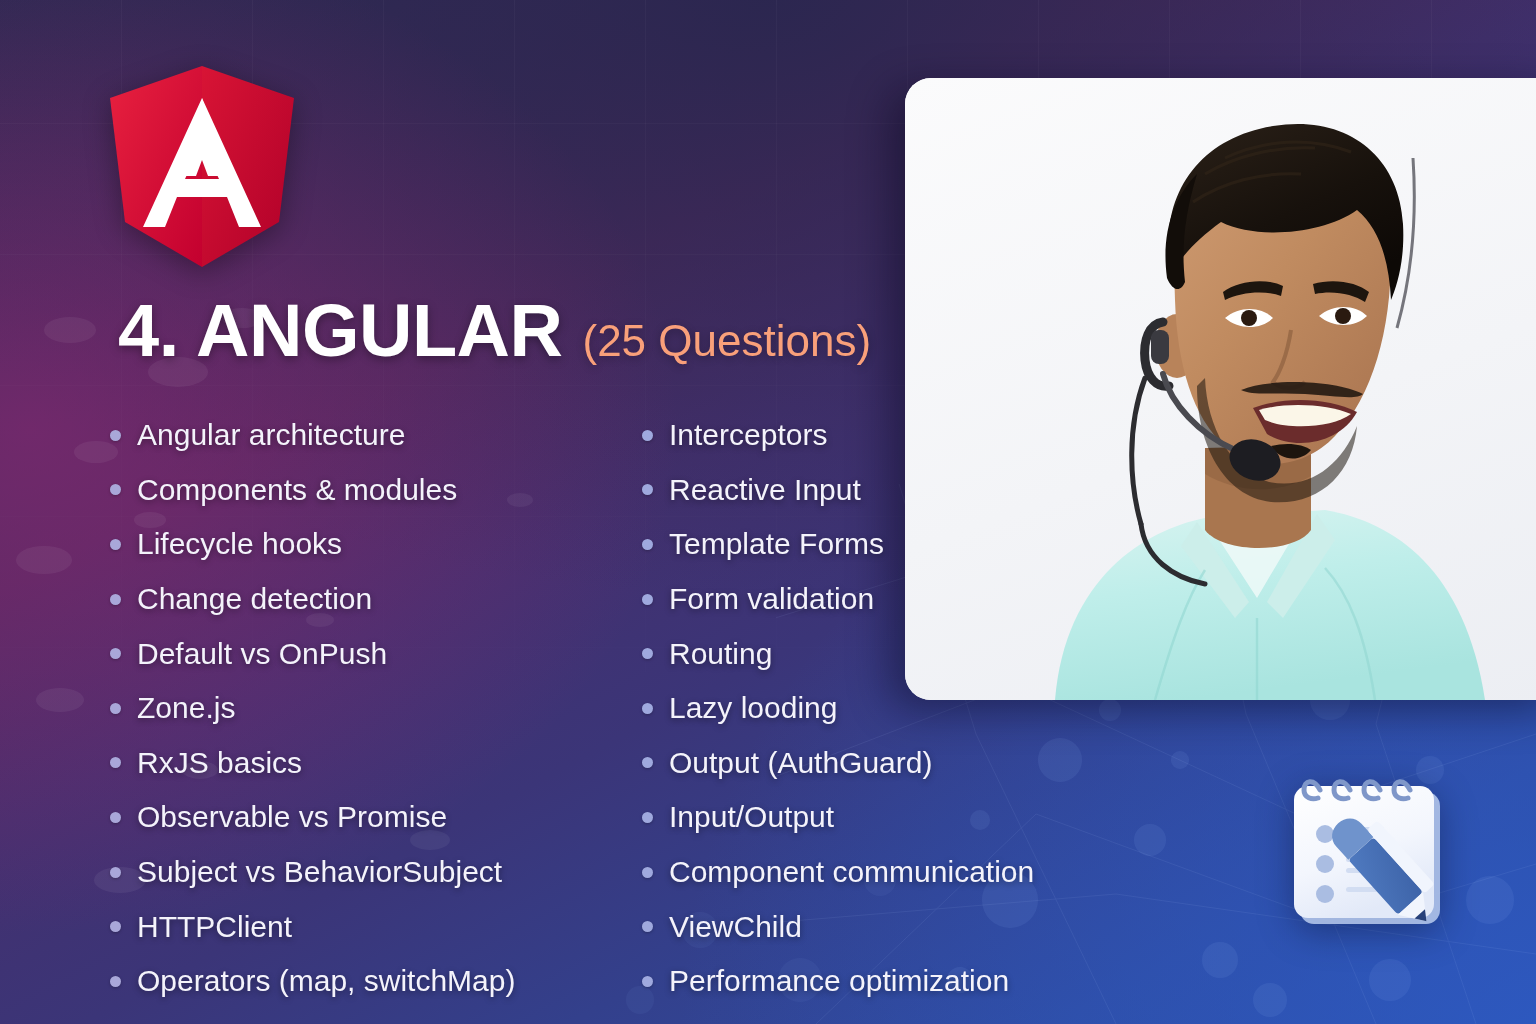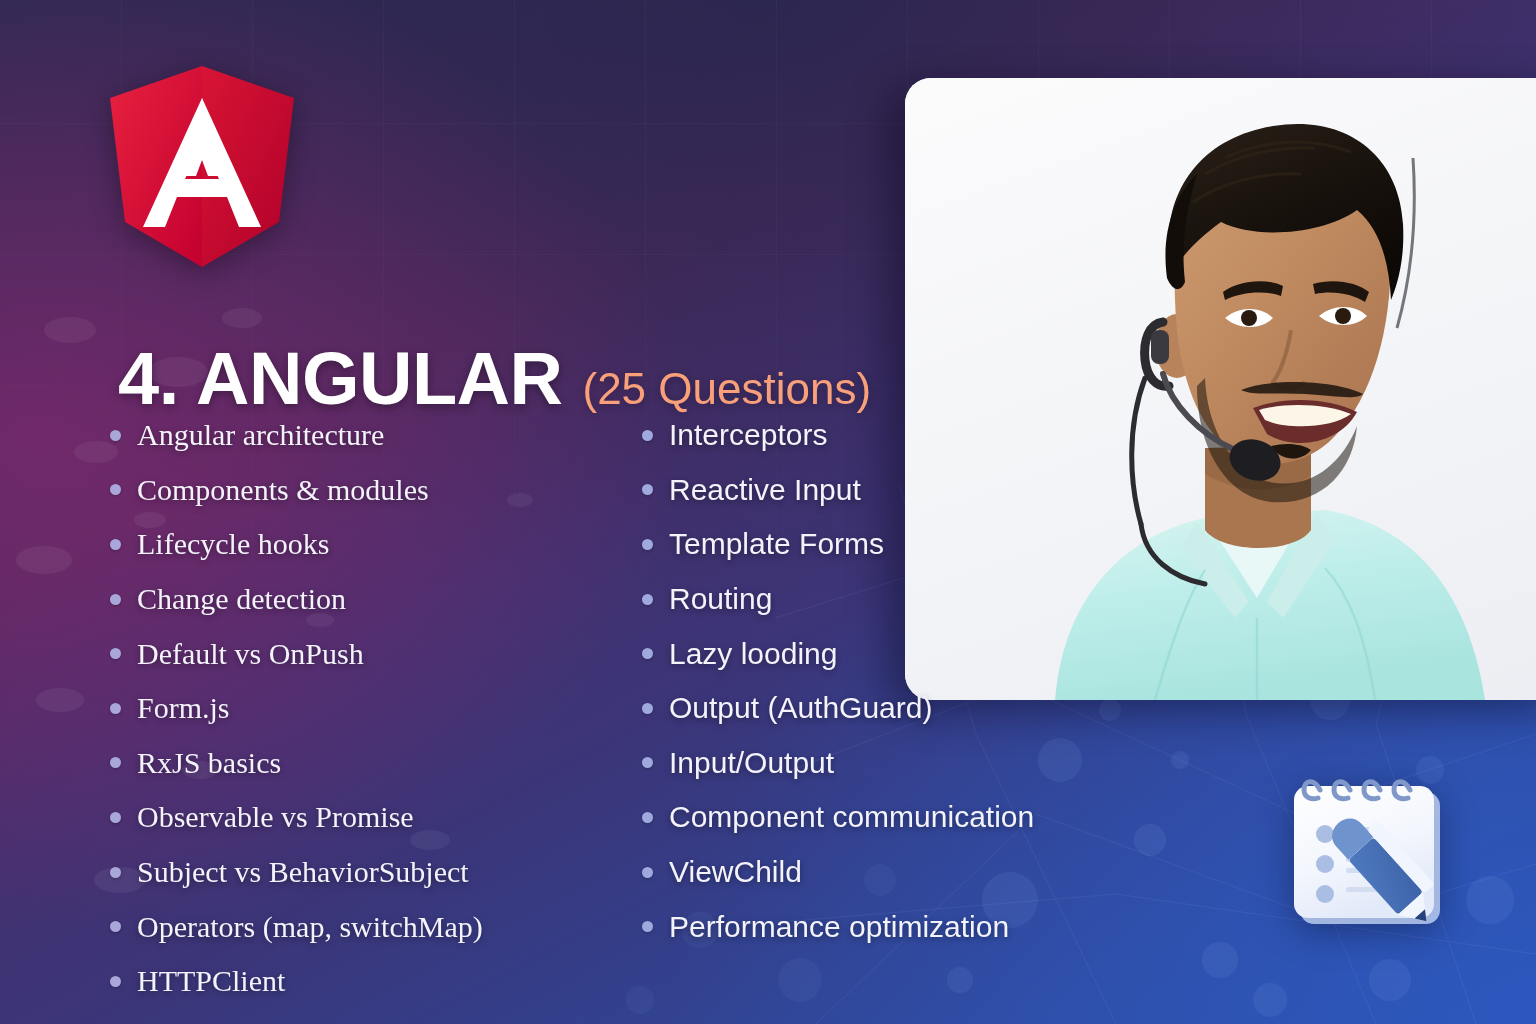--- a/index.html
+++ b/index.html
@@ -57,35 +57,34 @@
   .title-row {
     position:absolute; left:118px; top:294px;
     display:flex; align-items:baseline; gap:20px;
     z-index:6;
   }
   .title-main {
     font-size:74px; font-weight:bold; color:#ffffff;
     letter-spacing:-0.5px; line-height:1;
     text-shadow:0 3px 10px rgba(0,0,0,0.35);
     white-space:nowrap;
-    margin-top:48px;
   }
   .title-sub {
     font-size:44px; font-weight:normal; color:#f9a07a;
     line-height:1; white-space:nowrap;
     text-shadow:0 2px 8px rgba(0,0,0,0.30);
   }
 
   
   .columns {
     position:absolute; left:0; top:408px; width:1536px;
     z-index:6;
   }
   .col { position:absolute; top:0; }
-  .col-left  { left:110px;  width:500px;font-family:Liberation Serif, serif; }
+  .col-left  { left:110px;  width:500px; }
   .col-right { left:642px;  width:560px; }
 
   .bullet-item {
     display:flex; align-items:center;
     height:54.6px;
     white-space:nowrap;
   }
   .bullet-dot {
     flex:0 0 auto;
     width:11px; height:11px; border-radius:50%;
@@ -312,55 +311,59 @@
         <div class="bullet-item">
           <span class="bullet-dot"></span>
           <span class="bullet-text">Change detection</span>
         </div>
         <div class="bullet-item">
           <span class="bullet-dot"></span>
           <span class="bullet-text">Default vs OnPush</span>
         </div>
         <div class="bullet-item">
           <span class="bullet-dot"></span>
-          <span class="bullet-text">Form.js</span>
+          <span class="bullet-text">Zone.js</span>
         </div>
         <div class="bullet-item">
           <span class="bullet-dot"></span>
           <span class="bullet-text">RxJS basics</span>
         </div>
         <div class="bullet-item">
           <span class="bullet-dot"></span>
           <span class="bullet-text">Observable vs Promise</span>
         </div>
         <div class="bullet-item">
           <span class="bullet-dot"></span>
           <span class="bullet-text">Subject vs BehaviorSubject</span>
         </div>
         <div class="bullet-item">
           <span class="bullet-dot"></span>
+          <span class="bullet-text">HTTPClient</span>
+        </div>
+        <div class="bullet-item">
+          <span class="bullet-dot"></span>
           <span class="bullet-text">Operators (map, switchMap)</span>
-        </div>
-        <div class="bullet-item">
-          <span class="bullet-dot"></span>
-          <span class="bullet-text">HTTPClient</span>
         </div>
       </div>
     <div class="col col-right" id="col-right">
         <div class="bullet-item">
           <span class="bullet-dot"></span>
           <span class="bullet-text">Interceptors</span>
         </div>
         <div class="bullet-item">
           <span class="bullet-dot"></span>
           <span class="bullet-text">Reactive Input</span>
         </div>
         <div class="bullet-item">
           <span class="bullet-dot"></span>
           <span class="bullet-text">Template Forms</span>
+        </div>
+        <div class="bullet-item">
+          <span class="bullet-dot"></span>
+          <span class="bullet-text">Form validation</span>
         </div>
         <div class="bullet-item">
           <span class="bullet-dot"></span>
           <span class="bullet-text">Routing</span>
         </div>
         <div class="bullet-item">
           <span class="bullet-dot"></span>
           <span class="bullet-text">Lazy looding</span>
         </div>
         <div class="bullet-item">

